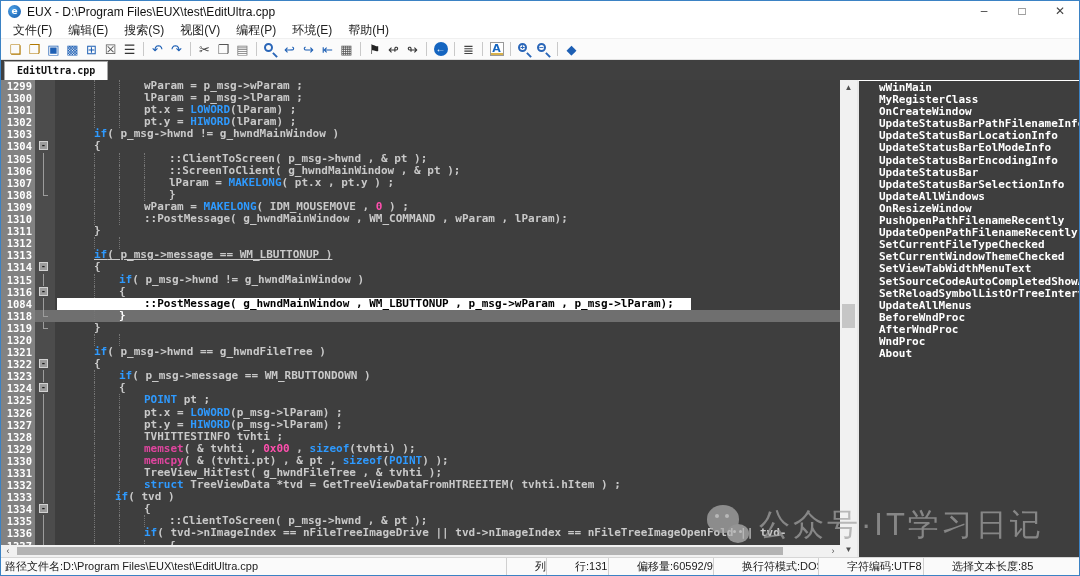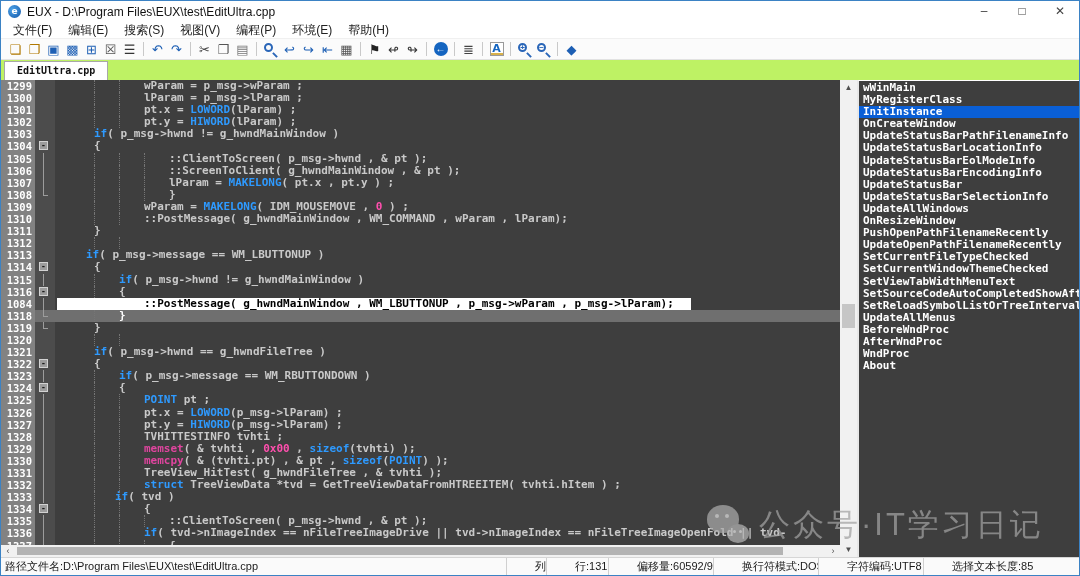--- a/index.html
+++ b/index.html
@@ -24,21 +24,21 @@
   
   .toolbar{height:21px;flex:0 0 21px;background:#fbfbfb;border-bottom:1px solid #e2e2e2;display:flex;align-items:center;padding-left:5px;}
   .tb-icon{width:19px;height:17px;display:inline-flex;align-items:center;justify-content:center;font-size:13px;line-height:17px;}
   .tb-sep{width:1px;height:14px;background:#c9c9c9;margin:0 4px;}
   .icon-circle{display:inline-block;width:14px;height:14px;border-radius:50%;background:#1565c0;color:#fff;font-size:10px;line-height:14px;text-align:center;}
   .icon-A{display:inline-block;width:14px;height:14px;background:#fff;border:1px solid #9a9a9a;color:#1565c0;font:bold 11px/12px "DejaVu Sans",sans-serif;text-align:center;box-shadow:inset 0 -2px 0 #d8b14a;}
   .icon-mag{display:inline-block;position:relative;width:15px;height:15px;}
   .icon-mag i{position:absolute;left:1px;top:1px;width:9px;height:9px;border:2px solid #2a66b8;border-radius:50%;font-style:normal;font-weight:bold;font-size:8px;line-height:6px;text-align:center;color:#2a66b8;}
   .icon-mag u{position:absolute;right:0px;bottom:1px;width:6px;height:2px;background:#2a66b8;transform:rotate(45deg);text-decoration:none;}
   
-  .tabbar{height:20px;flex:0 0 20px;background:#bef264;display:flex;align-items:flex-end;}
+  .tabbar{height:20px;flex:0 0 20px;background:#404040;display:flex;align-items:flex-end;}
   .tab{height:19px;margin-left:3px;padding:0 12px;background:#fff;border:1px solid #a8a8a8;border-bottom:none;
        font:bold 10px/18px "DejaVu Sans Mono",monospace;color:#111;}
   
   .main{flex:1;display:flex;min-height:0;}
   .editor-col{width:839px;display:flex;flex-direction:column;min-height:0;}
   .code-area{flex:1;overflow:hidden;background:var(--editor-bg,#3e3e3e);position:relative;}
   .code-row{display:flex;height:12.1px;position:relative;font:bold 11px/12.1px "DejaVu Sans Mono",monospace;}
   .gutter{flex:0 0 34px;background:var(--gutter-bg,#828282);color:#fff;text-align:right;padding-right:3px;font-size:10.5px;}
   .foldcol{flex:0 0 20px;background:var(--fold-bg,#4c4c4c);position:relative;}
   .codecell{flex:1;position:relative;white-space:pre;overflow:hidden;color:var(--plain,#c9c9c9);}
@@ -58,21 +58,21 @@
   .vscroll{width:17px;background:#f1f1f1;position:relative;flex:0 0 17px;}
   .vscroll .arr{position:absolute;left:0;width:17px;height:15px;color:#505050;font-size:8px;text-align:center;line-height:15px;}
   .vscroll .arr.up{top:0;} .vscroll .arr.down{bottom:0;}
   .vscroll .thumb{position:absolute;left:2px;width:13px;top:224px;height:24px;background:#c6c6c6;}
   .hscroll{height:12px;flex:0 0 12px;background:#f1f1f1;position:relative;}
   .hscroll .arr{position:absolute;top:0;height:12px;width:14px;color:#505050;font-size:9px;line-height:12px;text-align:center;}
   .hscroll .arr.left{left:0;} .hscroll .arr.right{right:0;}
   .hscroll .thumb{position:absolute;top:2px;height:8px;left:16px;width:766px;background:#b3b3b3;}
   
   .sympanel{flex:1;background:var(--panel-bg,#3e3e3e);border-left:2px solid #e8e8e8;border-top:1px solid #fff;overflow:hidden;padding-top:1px;}
-  .sym{height:12.1px;font:bold 11px/12.1px "DejaVu Sans Mono",monospace;color:#fff;padding-left:4px;white-space:nowrap;overflow:hidden;}
+  .sym{height:12.1px;font:bold 11px/12.1px "DejaVu Sans Mono",monospace;color:#fff;padding-left:20px;white-space:nowrap;overflow:hidden;}
   .sym.selected{background:var(--sym-sel-bg,#0a5fd6);}
   
   .statusbar{height:18px;flex:0 0 18px;background:#fafafa;border-top:1px solid #d6d6d6;display:flex;align-items:center;font-size:11px;color:#1a1a1a;}
   .st{height:100%;line-height:17px;padding-left:6px;overflow:hidden;white-space:nowrap;}
   .st + .st{border-left:1px solid #d0d0d0;padding-left:28px;}
   .st-path{flex:0 0 505px;padding-left:4px;}
   .st-col{flex:0 0 40px;}
   .st-line{flex:0 0 62px;}
   .st-offset{flex:0 0 105px;}
   .st-eol{flex:0 0 105px;}
@@ -254,21 +254,21 @@
             <div class="codecell"><span class="line-text" style="margin-left: 39px;"><span class="tk-p">}</span></span></div>
           </div>
           <div class="code-row">
             <div class="gutter">1312</div>
             <div class="foldcol"></div>
             <div class="codecell"><span class="guide" style="left: 39px;"></span><span class="guide" style="left: 64px;"></span><span class="line-text" style="margin-left: 89px;"></span></div>
           </div>
           <div class="code-row">
             <div class="gutter">1313</div>
             <div class="foldcol"></div>
-            <div class="codecell"><span class="line-text" style="margin-left: 31px;"><span class="tk-k">if</span><span class="tk-p">( p_msg-&gt;message == WM_LBUTTONUP )</span></span></div>
+            <div class="codecell"><span class="line-text" style="margin-left: 39px; text-decoration: underline;"><span class="tk-k">if</span><span class="tk-p">( p_msg-&gt;message == WM_LBUTTONUP )</span></span></div>
           </div>
           <div class="code-row">
             <div class="gutter">1314</div>
             <div class="foldcol">
               <span class="fold-box">-</span>
             </div>
             <div class="codecell"><span class="line-text" style="margin-left: 39px;"><span class="tk-p">{</span></span></div>
           </div>
           <div class="code-row">
             <div class="gutter">1315</div>
@@ -435,21 +435,20 @@
       </div>
     </div>
     <div class="vscroll">
       <span class="arr up">▲</span>
       <span class="thumb"></span>
       <span class="arr down">▼</span>
     </div>
     <div class="sympanel" id="sympanel">
         <div class="sym">wWinMain</div>
         <div class="sym">MyRegisterClass</div>
-        <div class="sym selected">InitInstance</div>
         <div class="sym">OnCreateWindow</div>
         <div class="sym">UpdateStatusBarPathFilenameInfo</div>
         <div class="sym">UpdateStatusBarLocationInfo</div>
         <div class="sym">UpdateStatusBarEolModeInfo</div>
         <div class="sym">UpdateStatusBarEncodingInfo</div>
         <div class="sym">UpdateStatusBar</div>
         <div class="sym">UpdateStatusBarSelectionInfo</div>
         <div class="sym">UpdateAllWindows</div>
         <div class="sym">OnResizeWindow</div>
         <div class="sym">PushOpenPathFilenameRecently</div>

